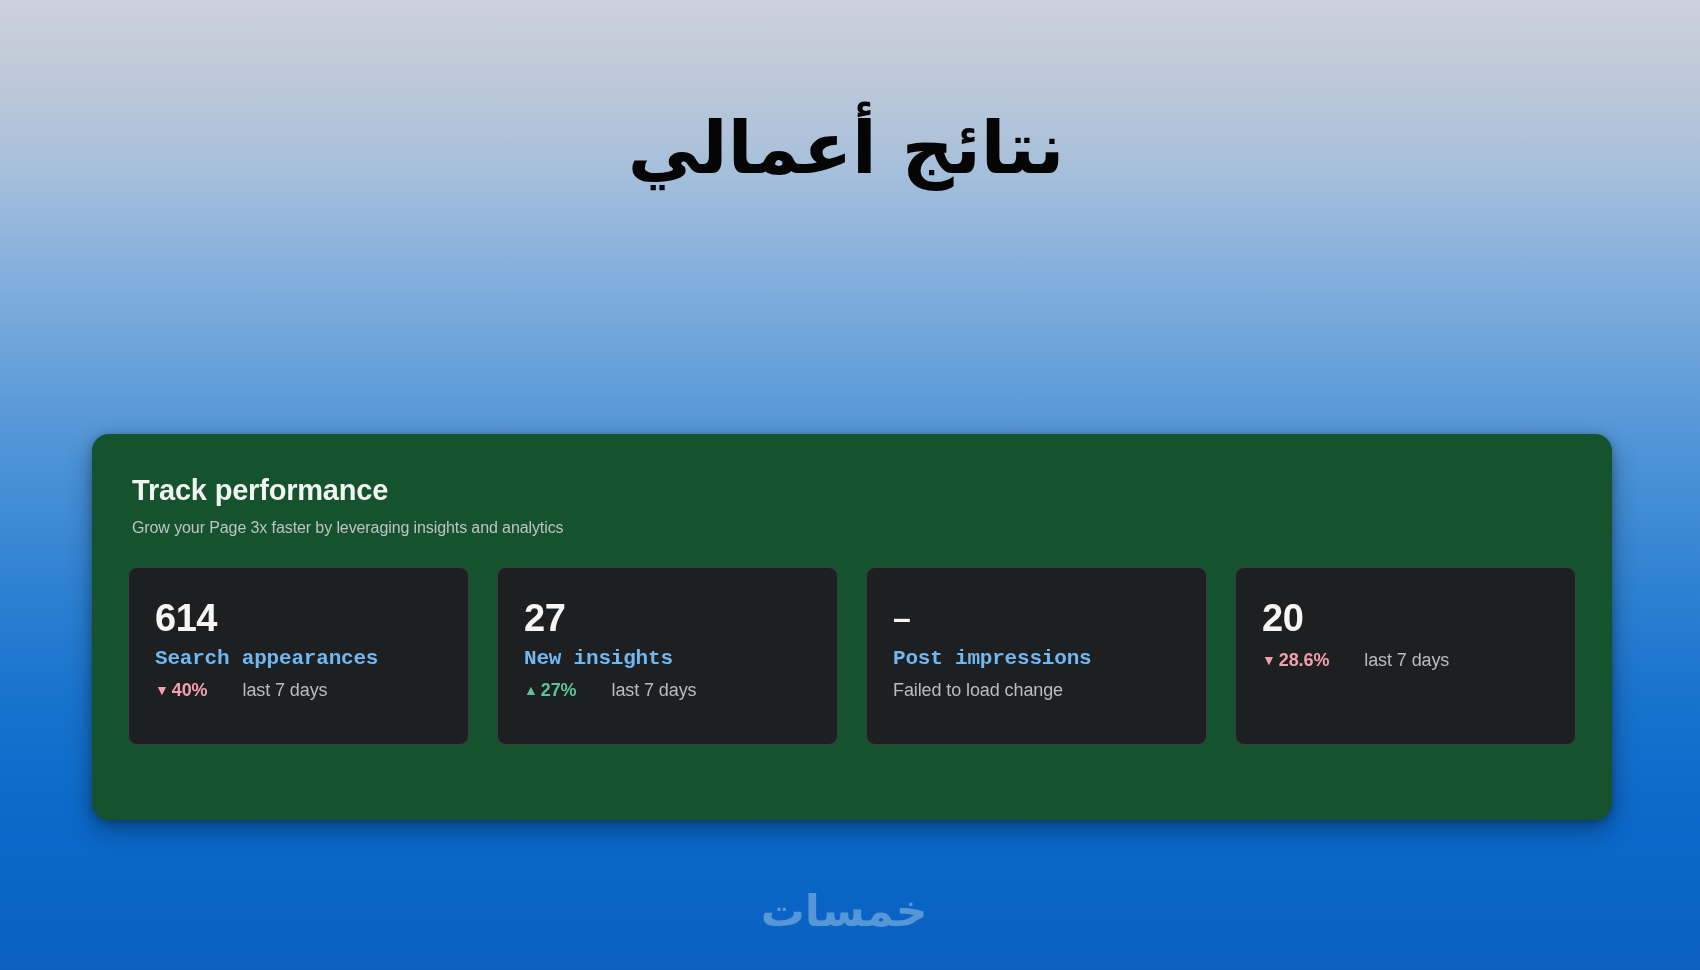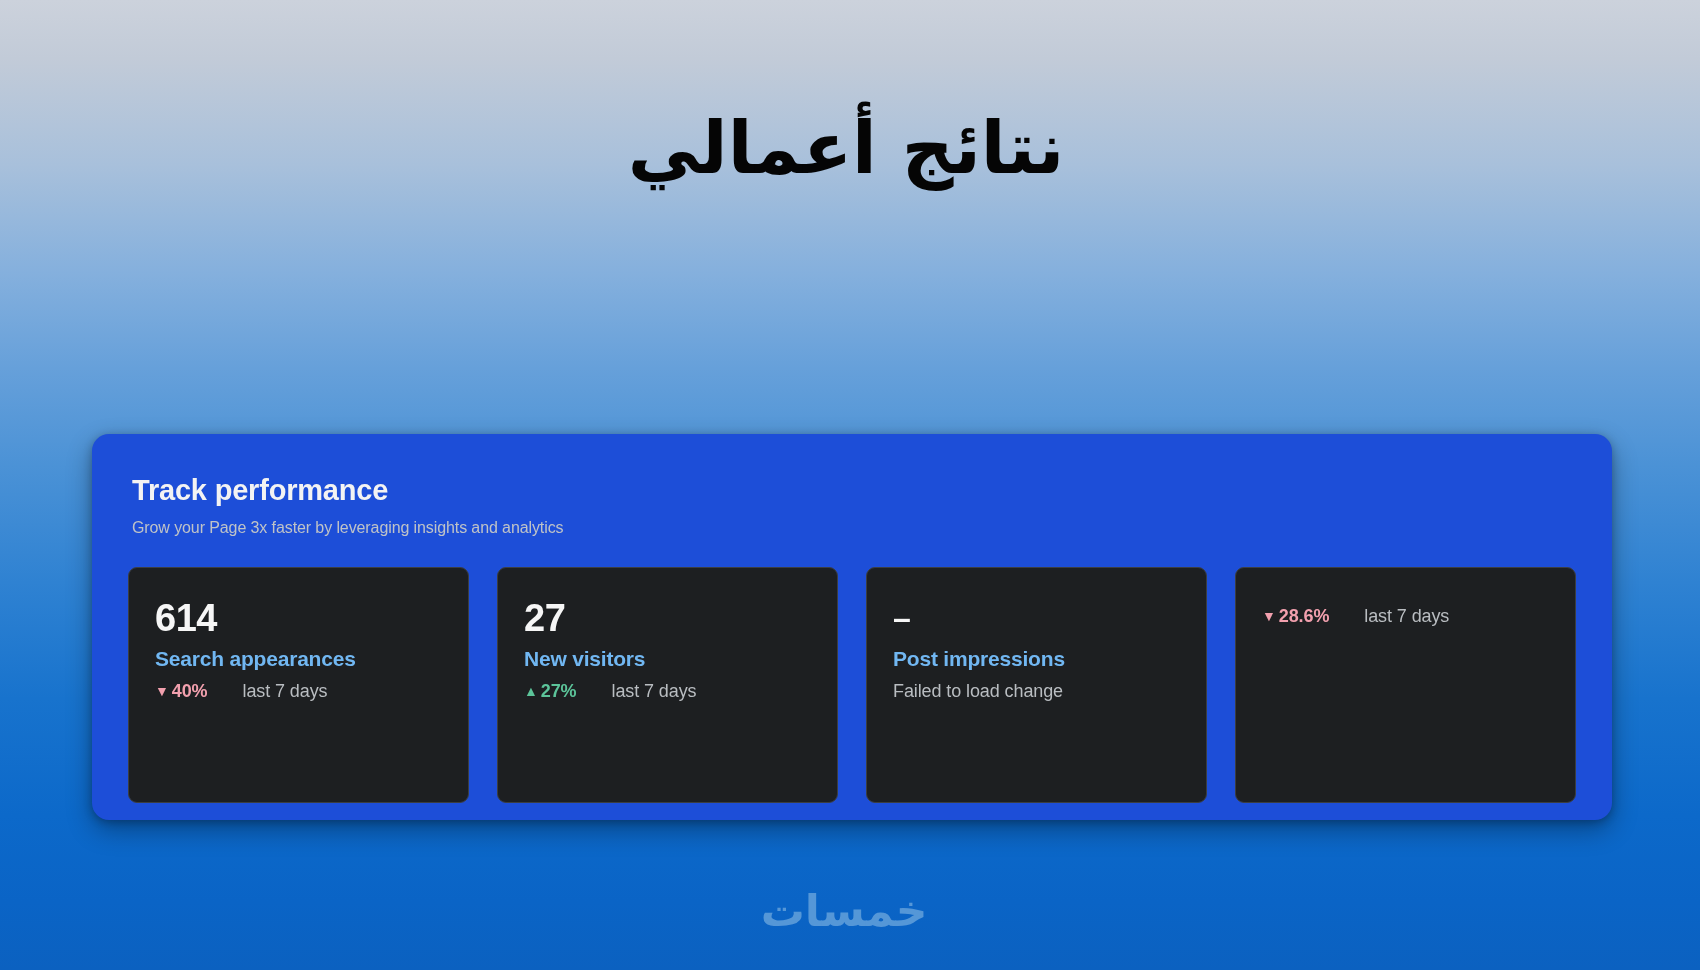--- a/index.html
+++ b/index.html
@@ -37,21 +37,21 @@
     color:#050505;
     direction:rtl;
     letter-spacing:1px;
   }
 
   
   .panel {
     position:absolute;
     left:92px; top:434px;
     width:1520px; height:386px;
-    background:#1d4ed8;
+    background:#14532d;
     border-radius:17px;
     box-shadow:0 10px 26px rgba(0,0,0,0.33), 0 2px 8px rgba(0,0,0,0.25);
     padding:40px 24px 0 24px;
   }
   .panel-title {
     font-size:29px;
     font-weight:bold;
     color:#f3f3f3;
     letter-spacing:-0.2px;
     padding-left:16px;
@@ -66,21 +66,21 @@
 
   
   .tiles {
     display:flex;
     gap:28px;
     margin-top:30px;
     padding:0 12px;
   }
   .tile {
     flex:1 1 0;
-    height:236px;
+    height:178px;
     border:1px solid #3b3e41;
     border-radius:9px;
     background:#1d1f21;
     padding:28px 26px 0 26px;
   }
   .tile-value {
     font-size:38px;
     font-weight:bold;
     color:#f6f6f6;
     line-height:1;
@@ -89,20 +89,21 @@
     display:flex;
     align-items:center;
   }
   .tile-value.dash { font-size:32px; }
   .tile-label {
     margin-top:7px;
     font-size:21px;
     font-weight:bold;
     color:#71b7f2;
     letter-spacing:-0.2px;
+    font-family:Liberation Mono, monospace;
   }
   .tile-delta {
     margin-top:10px;
     font-size:18px;
     color:#b9bdc1;
     display:flex;
     align-items:center;
     gap:3px;
     letter-spacing:-0.1px;
   }
@@ -146,35 +147,36 @@
       <div class="tile-label">Search appearances</div>
       <div class="tile-delta">
         <span class="arrow down">▼</span>
         <span class="pct down">40%</span>
         <span class="delta-note">last 7 days</span>
       </div>
     </div>
 
     <div class="tile">
       <div class="tile-value">27</div>
-      <div class="tile-label">New visitors</div>
+      <div class="tile-label">New insights</div>
       <div class="tile-delta">
         <span class="arrow up">▲</span>
         <span class="pct up">27%</span>
         <span class="delta-note">last 7 days</span>
       </div>
     </div>
 
     <div class="tile">
       <div class="tile-value dash">–</div>
       <div class="tile-label">Post impressions</div>
       <div class="tile-delta plain">Failed to load change</div>
     </div>
 
     <div class="tile">
+      <div class="tile-value">20</div>
       <div class="tile-delta">
         <span class="arrow down">▼</span>
         <span class="pct down">28.6%</span>
         <span class="delta-note">last 7 days</span>
       </div>
     </div>
 
   </div>
 </div>
 

